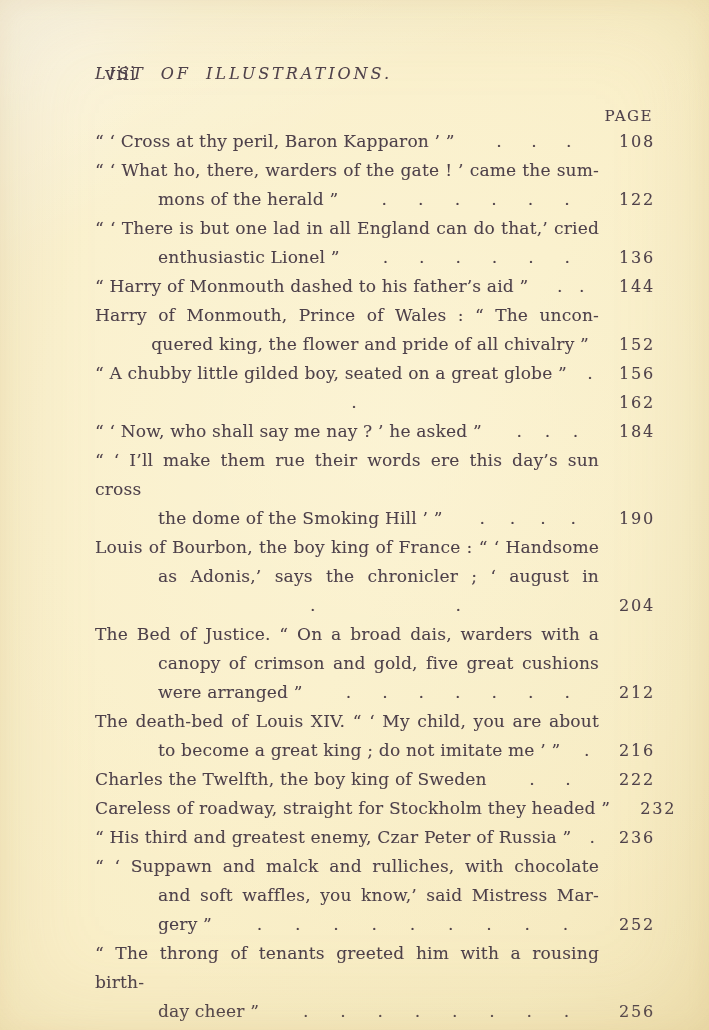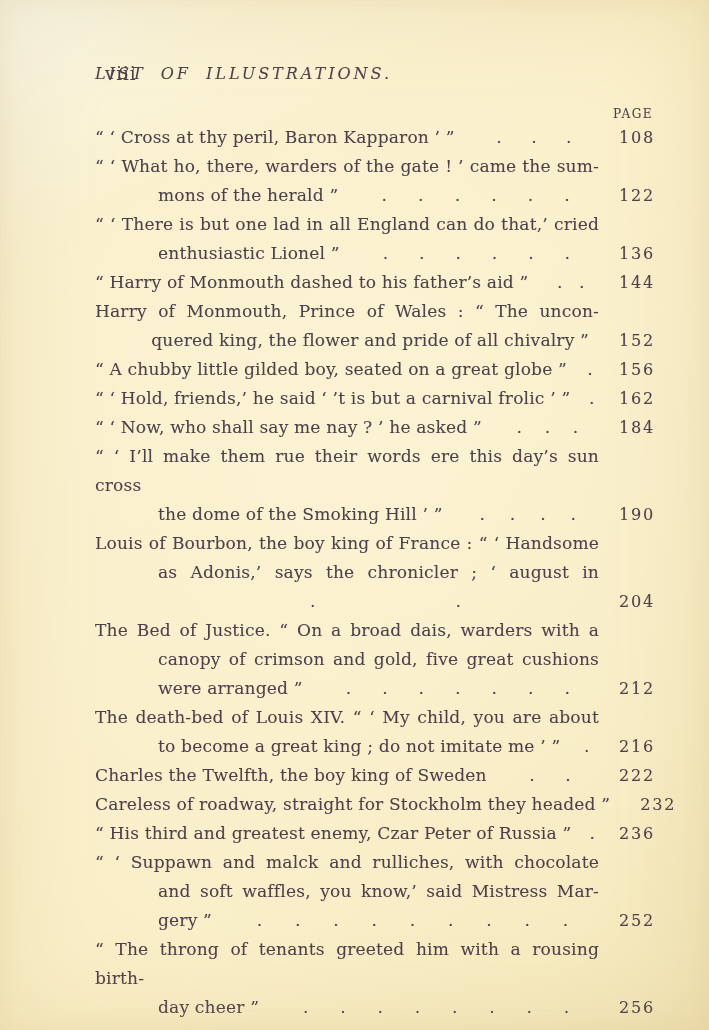--- a/index.html
+++ b/index.html
@@ -28,21 +28,21 @@
   .folio {
     position: absolute; left: 10px; top: 0;
     font-size: 18px; letter-spacing: 1px;
   }
   .running-title {
     text-align: left; font-style: italic;
     font-size: 16px; letter-spacing: 3px; word-spacing: 7px;
   }
   .page-label {
     margin-top: 21px; text-align: right;
-    font-size: 12px; letter-spacing: 1.5px; padding-right: 2px;
+    font-size: 15px; letter-spacing: 1.5px; padding-right: 2px;
   }
   .toc { margin-top: 2px; font-size: 17px; }
   .entry { margin: 0; }
   .line {
     display: flex; align-items: baseline;
     line-height: 29px; min-height: 29px;
   }
   .line .txt { white-space: nowrap; letter-spacing: 0.2px; }
   .line.wrap {
     display: block; padding-right: 56px;
@@ -136,21 +136,20 @@
           <div class="line">
             <span class="txt">“ A chubby little gilded boy, seated on a great globe ”</span>
             <span class="leader">
               <span class="dot">.</span>
             </span>
             <span class="pg">156</span>
           </div>
         </div>
         <div class="entry">
           <div class="line">
-            <span class="txt">“ ‘ Hold, friends,’ he said ‘ ’t is but a carnival frolic ’ ”</span>
             <span class="leader">
               <span class="dot">.</span>
             </span>
             <span class="pg">162</span>
           </div>
         </div>
         <div class="entry">
           <div class="line">
             <span class="txt">“ ‘ Now, who shall say me nay ? ’ he asked ”</span>
             <span class="leader">

